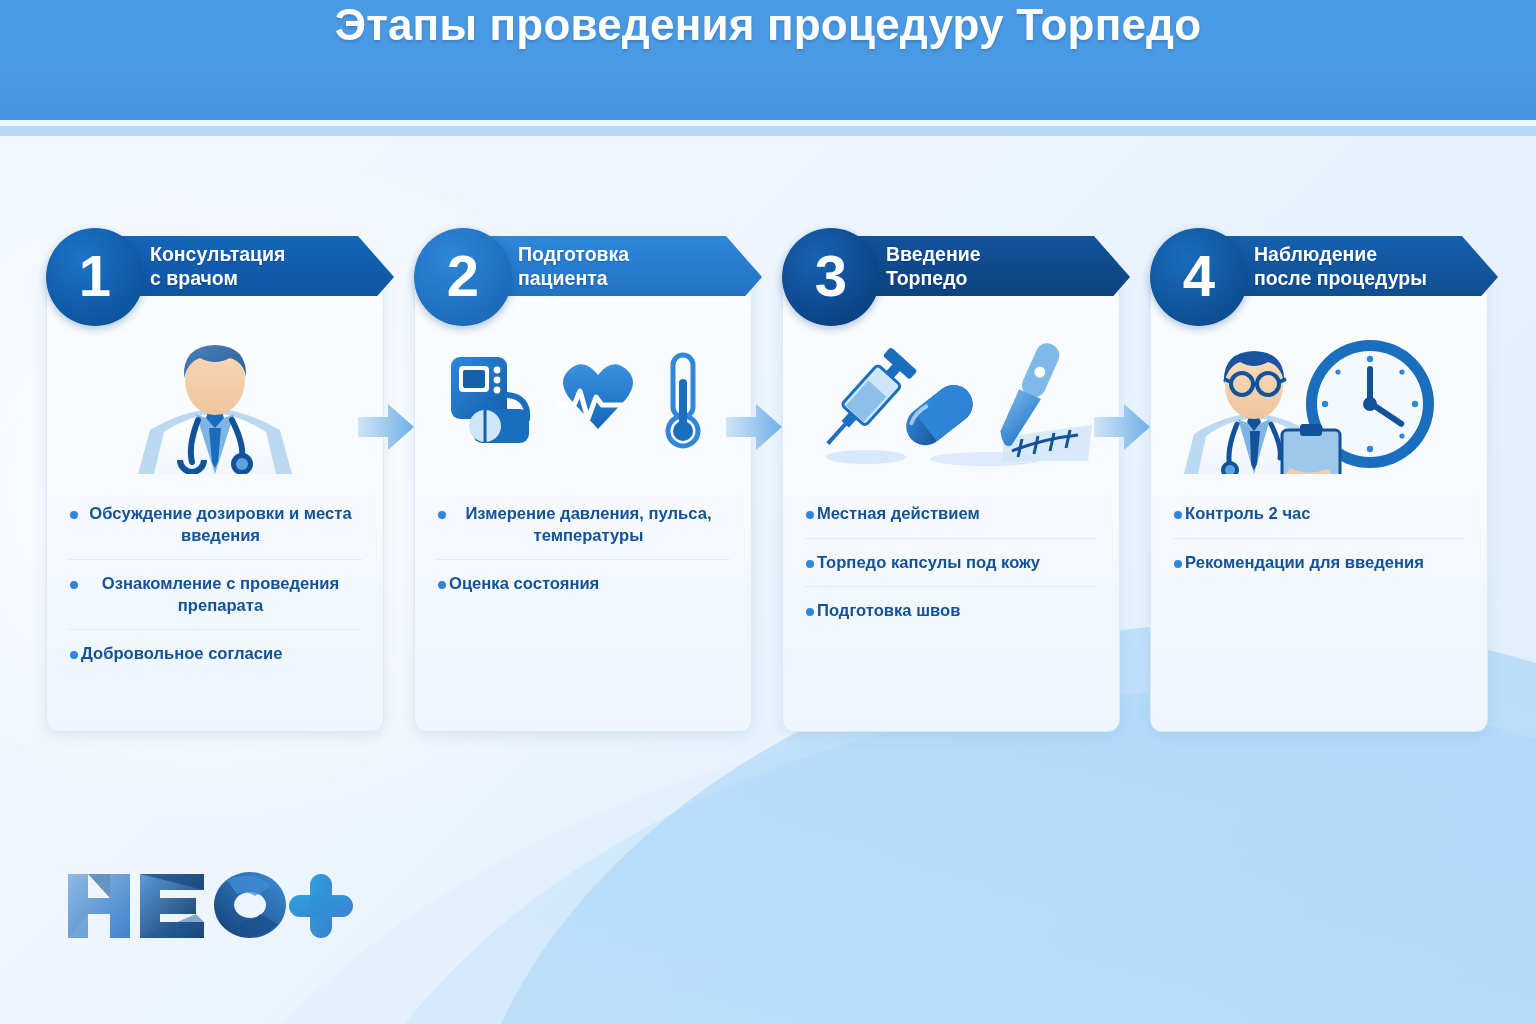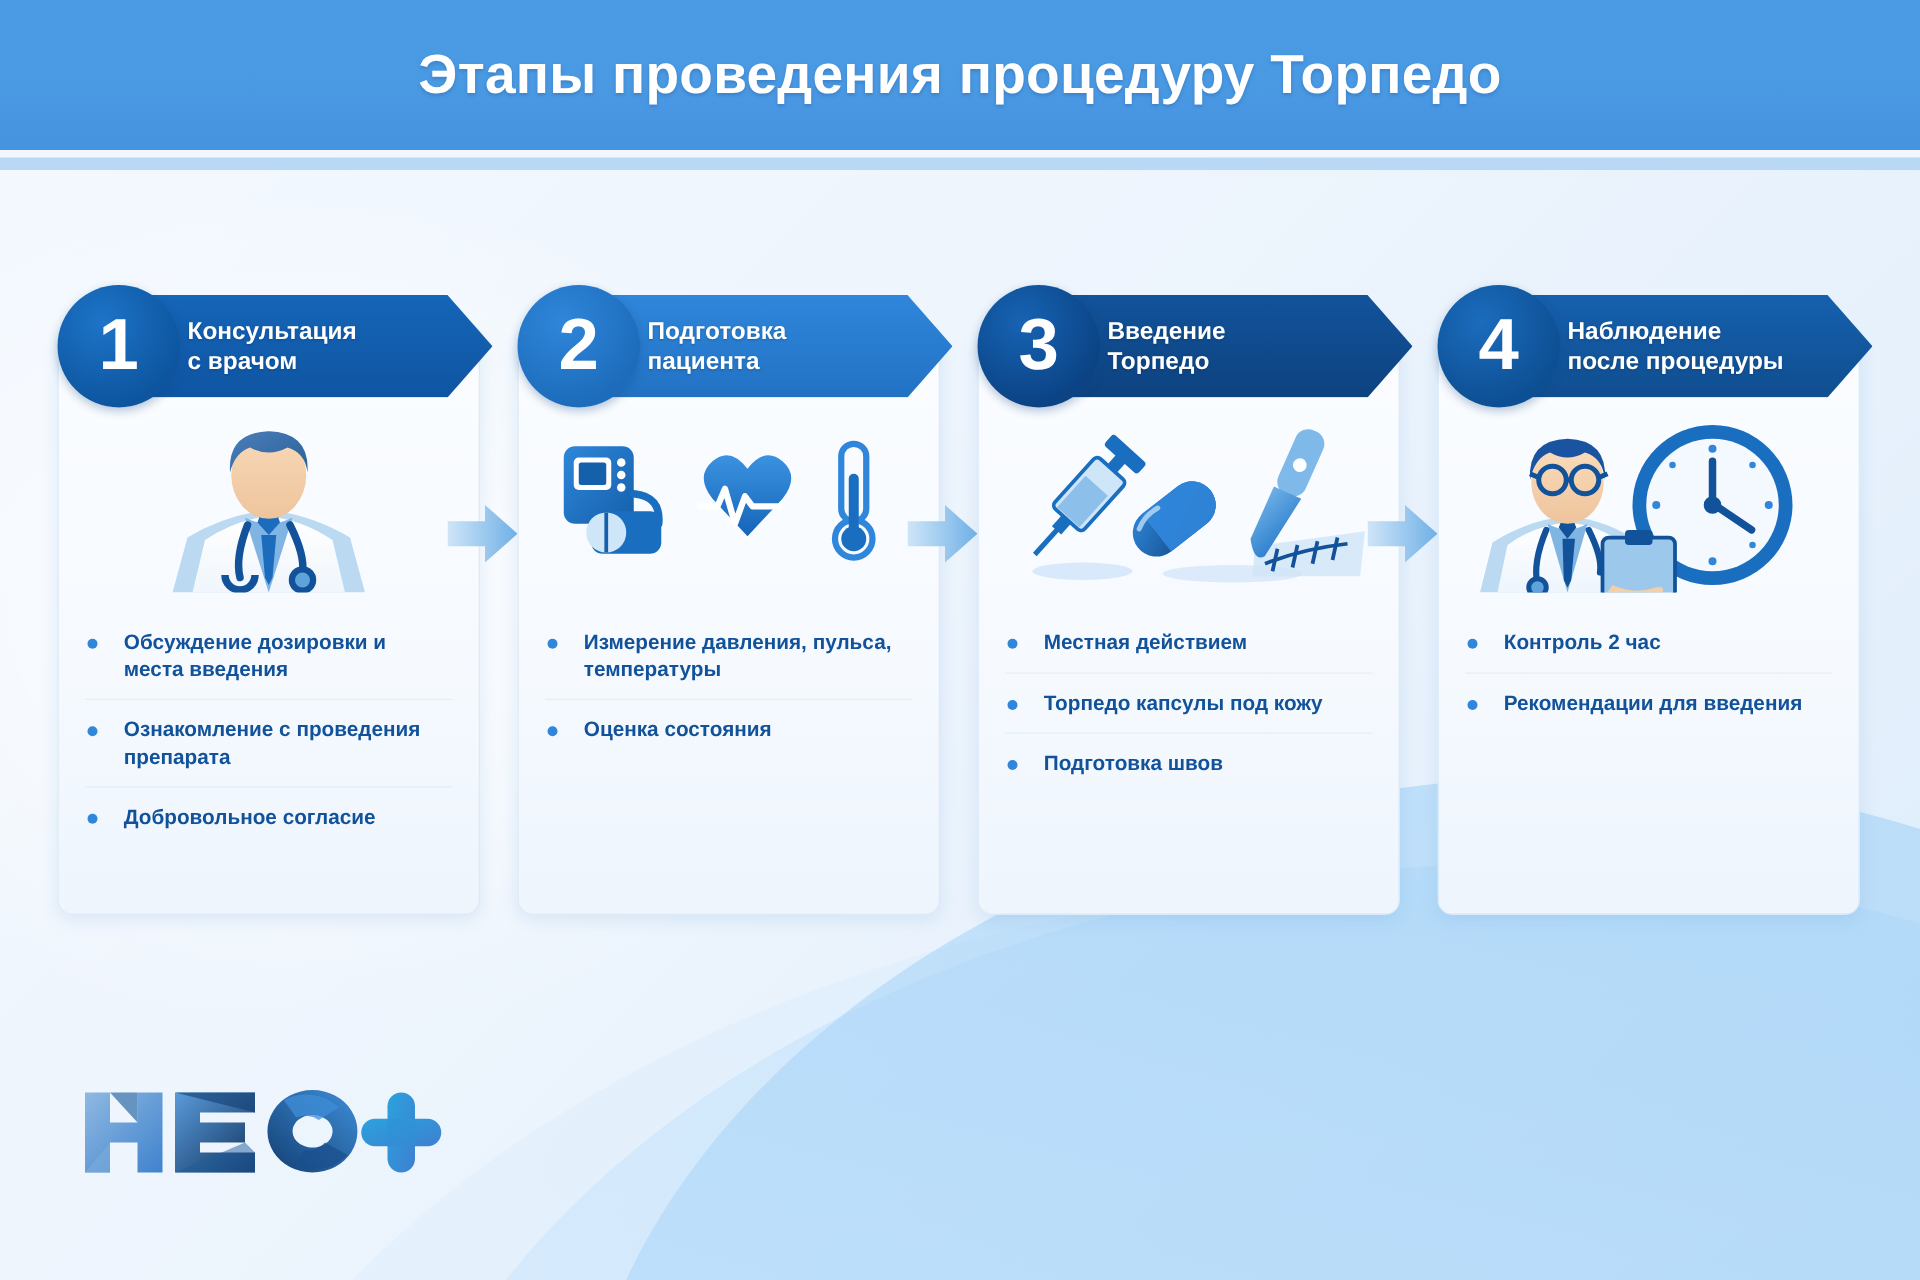--- a/index.html
+++ b/index.html
@@ -41,21 +41,21 @@
   .bg-soft-left {
     position:absolute; left:-200px; top:140px;
     width:900px; height:700px; border-radius:50%;
     background:radial-gradient(closest-side,rgba(255,255,255,.85),rgba(255,255,255,0));
   }
 
   
   .header-band {
     position:absolute; left:0; top:0; width:1536px; height:120px;
     background:linear-gradient(180deg,#4b9ae4 0%,#4a99e3 55%,#4693e0 100%);
-    display:flex; align-items:center; justify-content:center;
+    display:flex; justify-content:center;
     z-index:6;
   }
   .header-title {
     color:#ffffff;
     font-size:44px; font-weight:bold; letter-spacing:.2px;
     text-shadow:0 2px 3px rgba(20,70,130,.28);
     white-space:nowrap;
   }
   .header-rule-a {
     position:absolute; left:0; top:120px; width:1536px; height:6px;
@@ -85,21 +85,21 @@
     width:338px; height:466px;
     background:linear-gradient(180deg,#fbfdff 0%,#f6faff 55%,#eef5fd 100%);
     border:1px solid #dbe9f8;
     border-radius:12px;
     box-shadow:0 4px 14px rgba(95,150,205,.16);
   }
 
   
   .ribbon {
     position:absolute; left:26px; top:8px;
-    width:322px; height:82px;
+    width:322px; height:60px;
     z-index:3;
     clip-path:polygon(0 0, 286px 0, 322px 41px, 286px 82px, 0 82px);
     display:flex; align-items:center;
   }
   .ribbon.c1 { background:linear-gradient(180deg,#1565b8 0%,#0f55a2 100%); }
   .ribbon.c2 { background:linear-gradient(180deg,#2f86da 0%,#2272c4 100%); }
   .ribbon.c3 { background:linear-gradient(180deg,#12539b 0%,#0d427f 100%); }
   .ribbon.c4 { background:linear-gradient(180deg,#1560ad 0%,#104e90 100%); }
 
   .ribbon-text {
@@ -129,23 +129,24 @@
     position:absolute; left:12px; top:104px;
     width:314px; height:144px;
     display:flex; align-items:center; justify-content:center;
   }
 
   
   .bullets {
     position:absolute; left:22px; right:22px; top:262px;
   }
   .bullet {
-    display:flex; align-items:flex-start; gap:21px;
+    display:flex; align-items:flex-start; gap:3px;
     padding:13px 2px 13px 2px;
     border-bottom:1px solid #e3edf8;
+    text-align:center;
   }
   .bullet:last-child { border-bottom:none; }
   .bullet-dot {
     flex:0 0 auto; width:8px; height:8px; border-radius:50%;
     background:#2f86da; margin-top:8px;
   }
   .bullet-text {
     color:#12529a; font-size:16.6px; font-weight:bold; line-height:1.3;
   }
 

